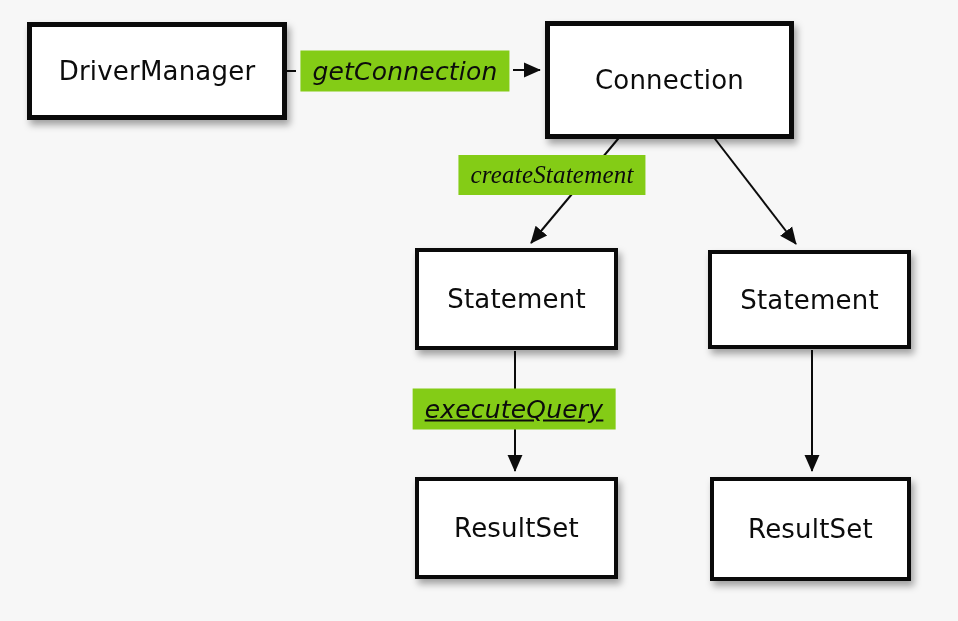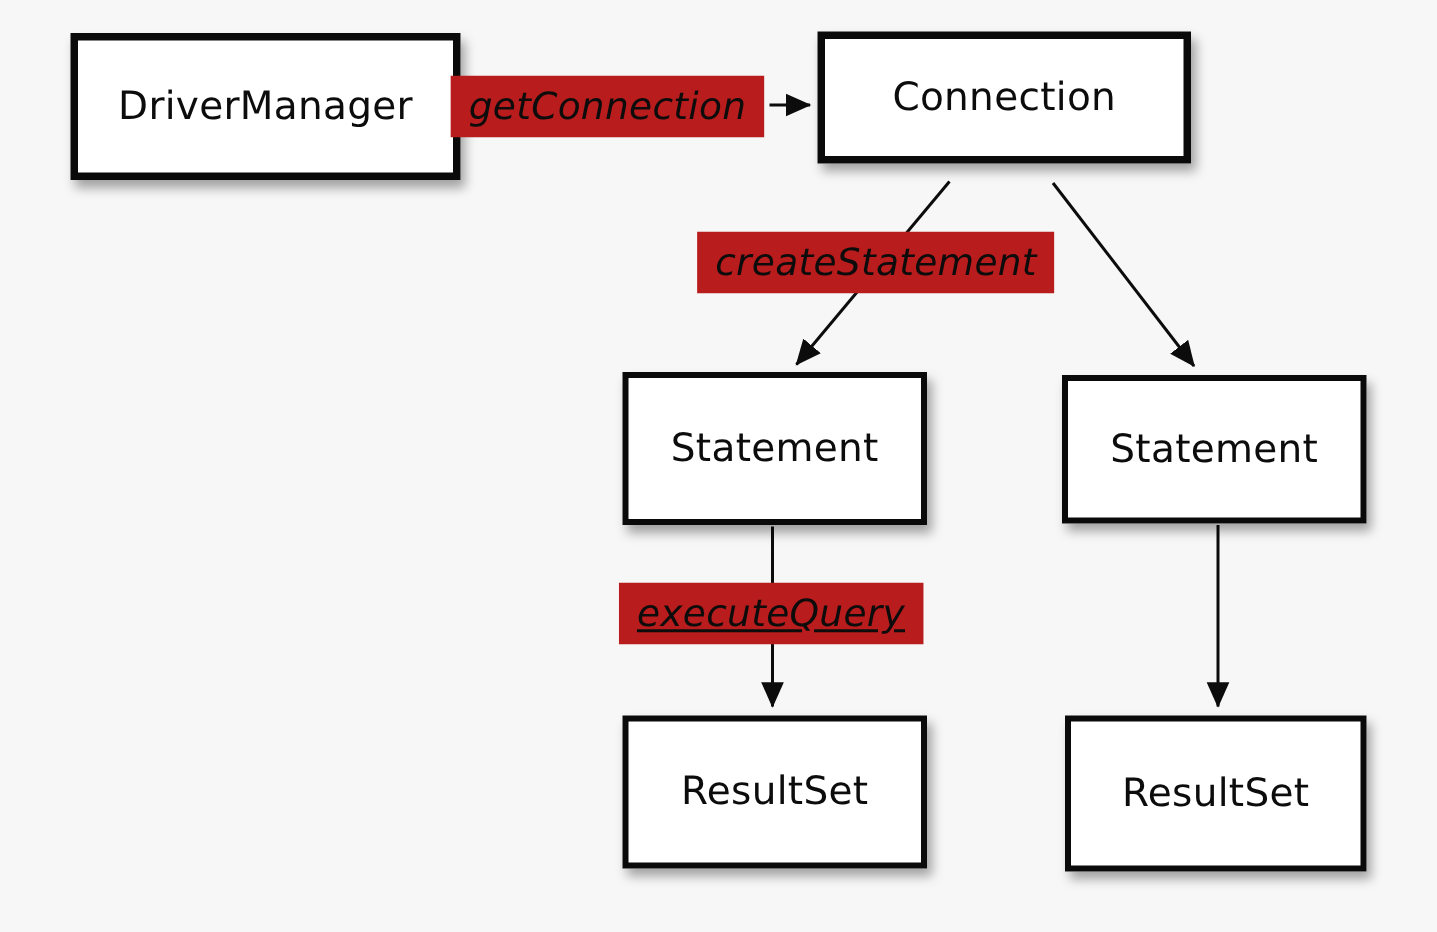--- a/index.html
+++ b/index.html
@@ -32,40 +32,40 @@
     box-shadow: 3px 5px 7px rgba(0,0,0,0.35);
     display: flex;
     align-items: center;
     justify-content: center;
     z-index: 2;
     font-size: 26px;
     letter-spacing: 0.2px;
     white-space: nowrap;
   }
   .node.thick { border-width: 5px; }
-  #node-drivermanager   { left: 27px;  top: 22px;  width: 260px; height: 98px; margin-left: 20px; }
-  #node-connection      { left: 545px; top: 21px;  width: 249px; height: 88px; }
+  #node-drivermanager   { left: 27px;  top: 22px;  width: 260px; height: 98px; }
+  #node-connection      { left: 545px; top: 21px;  width: 249px; height: 118px; }
   #node-statement-left  { left: 415px; top: 248px; width: 203px; height: 102px; }
   #node-statement-right { left: 708px; top: 250px; width: 203px; height: 99px; }
   #node-resultset-left  { left: 415px; top: 477px; width: 203px; height: 102px; }
   #node-resultset-right { left: 710px; top: 477px; width: 201px; height: 104px; }
 
   .edge-label {
     position: absolute;
     transform: translate(-50%, -50%);
-    background: #b91c1c;
+    background: #84cc16;
     padding: 6px 12px;
     font-size: 25px;
     font-style: italic;
     letter-spacing: 0.2px;
     white-space: nowrap;
     z-index: 3;
   }
   #label-getconnection   { left: 405px; top: 71px; }
-  #label-createstatement { left: 584px; top: 175px; }
+  #label-createstatement { left: 552px; top: 175px; font-family: Liberation Serif, serif; }
   #label-executequery    { left: 514px; top: 409px; text-decoration: underline; }
 </style>
 </head>
 <body>
 
 <div class="canvas">
 
   <svg class="edge-layer" viewBox="0 0 958 621" xmlns="http://www.w3.org/2000/svg">
     <defs>
       <marker id="arrowhead" viewBox="0 0 10 10" refX="9" refY="5" markerWidth="9" markerHeight="9" orient="auto-start-reverse">

